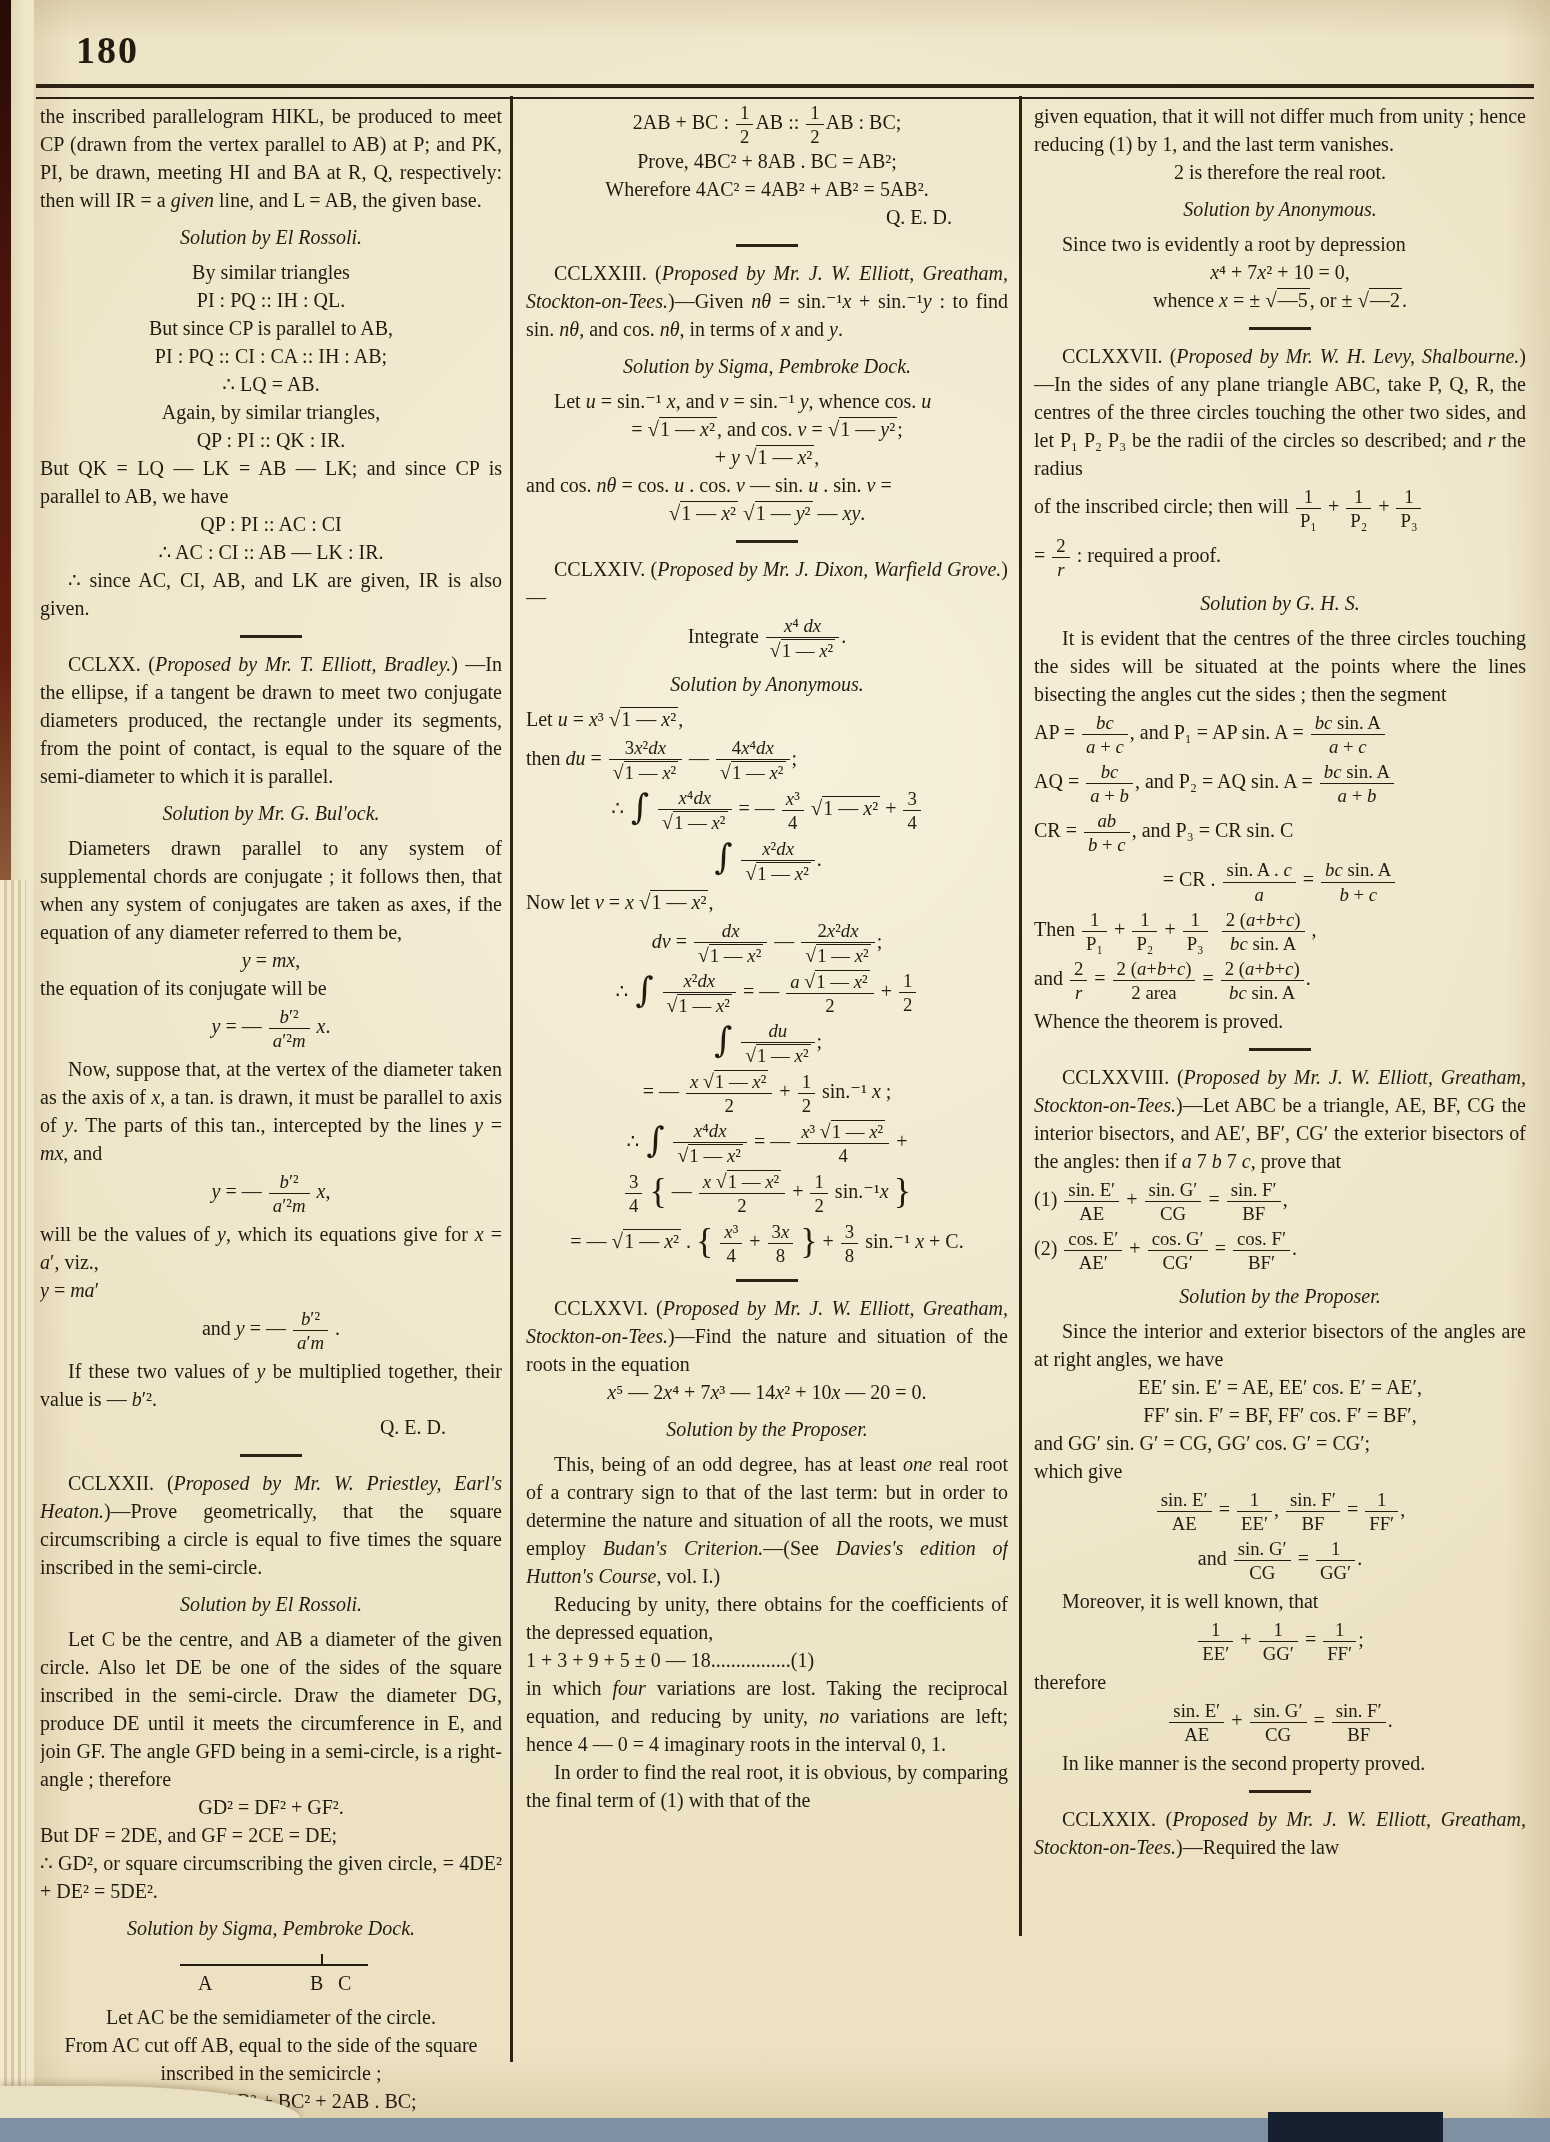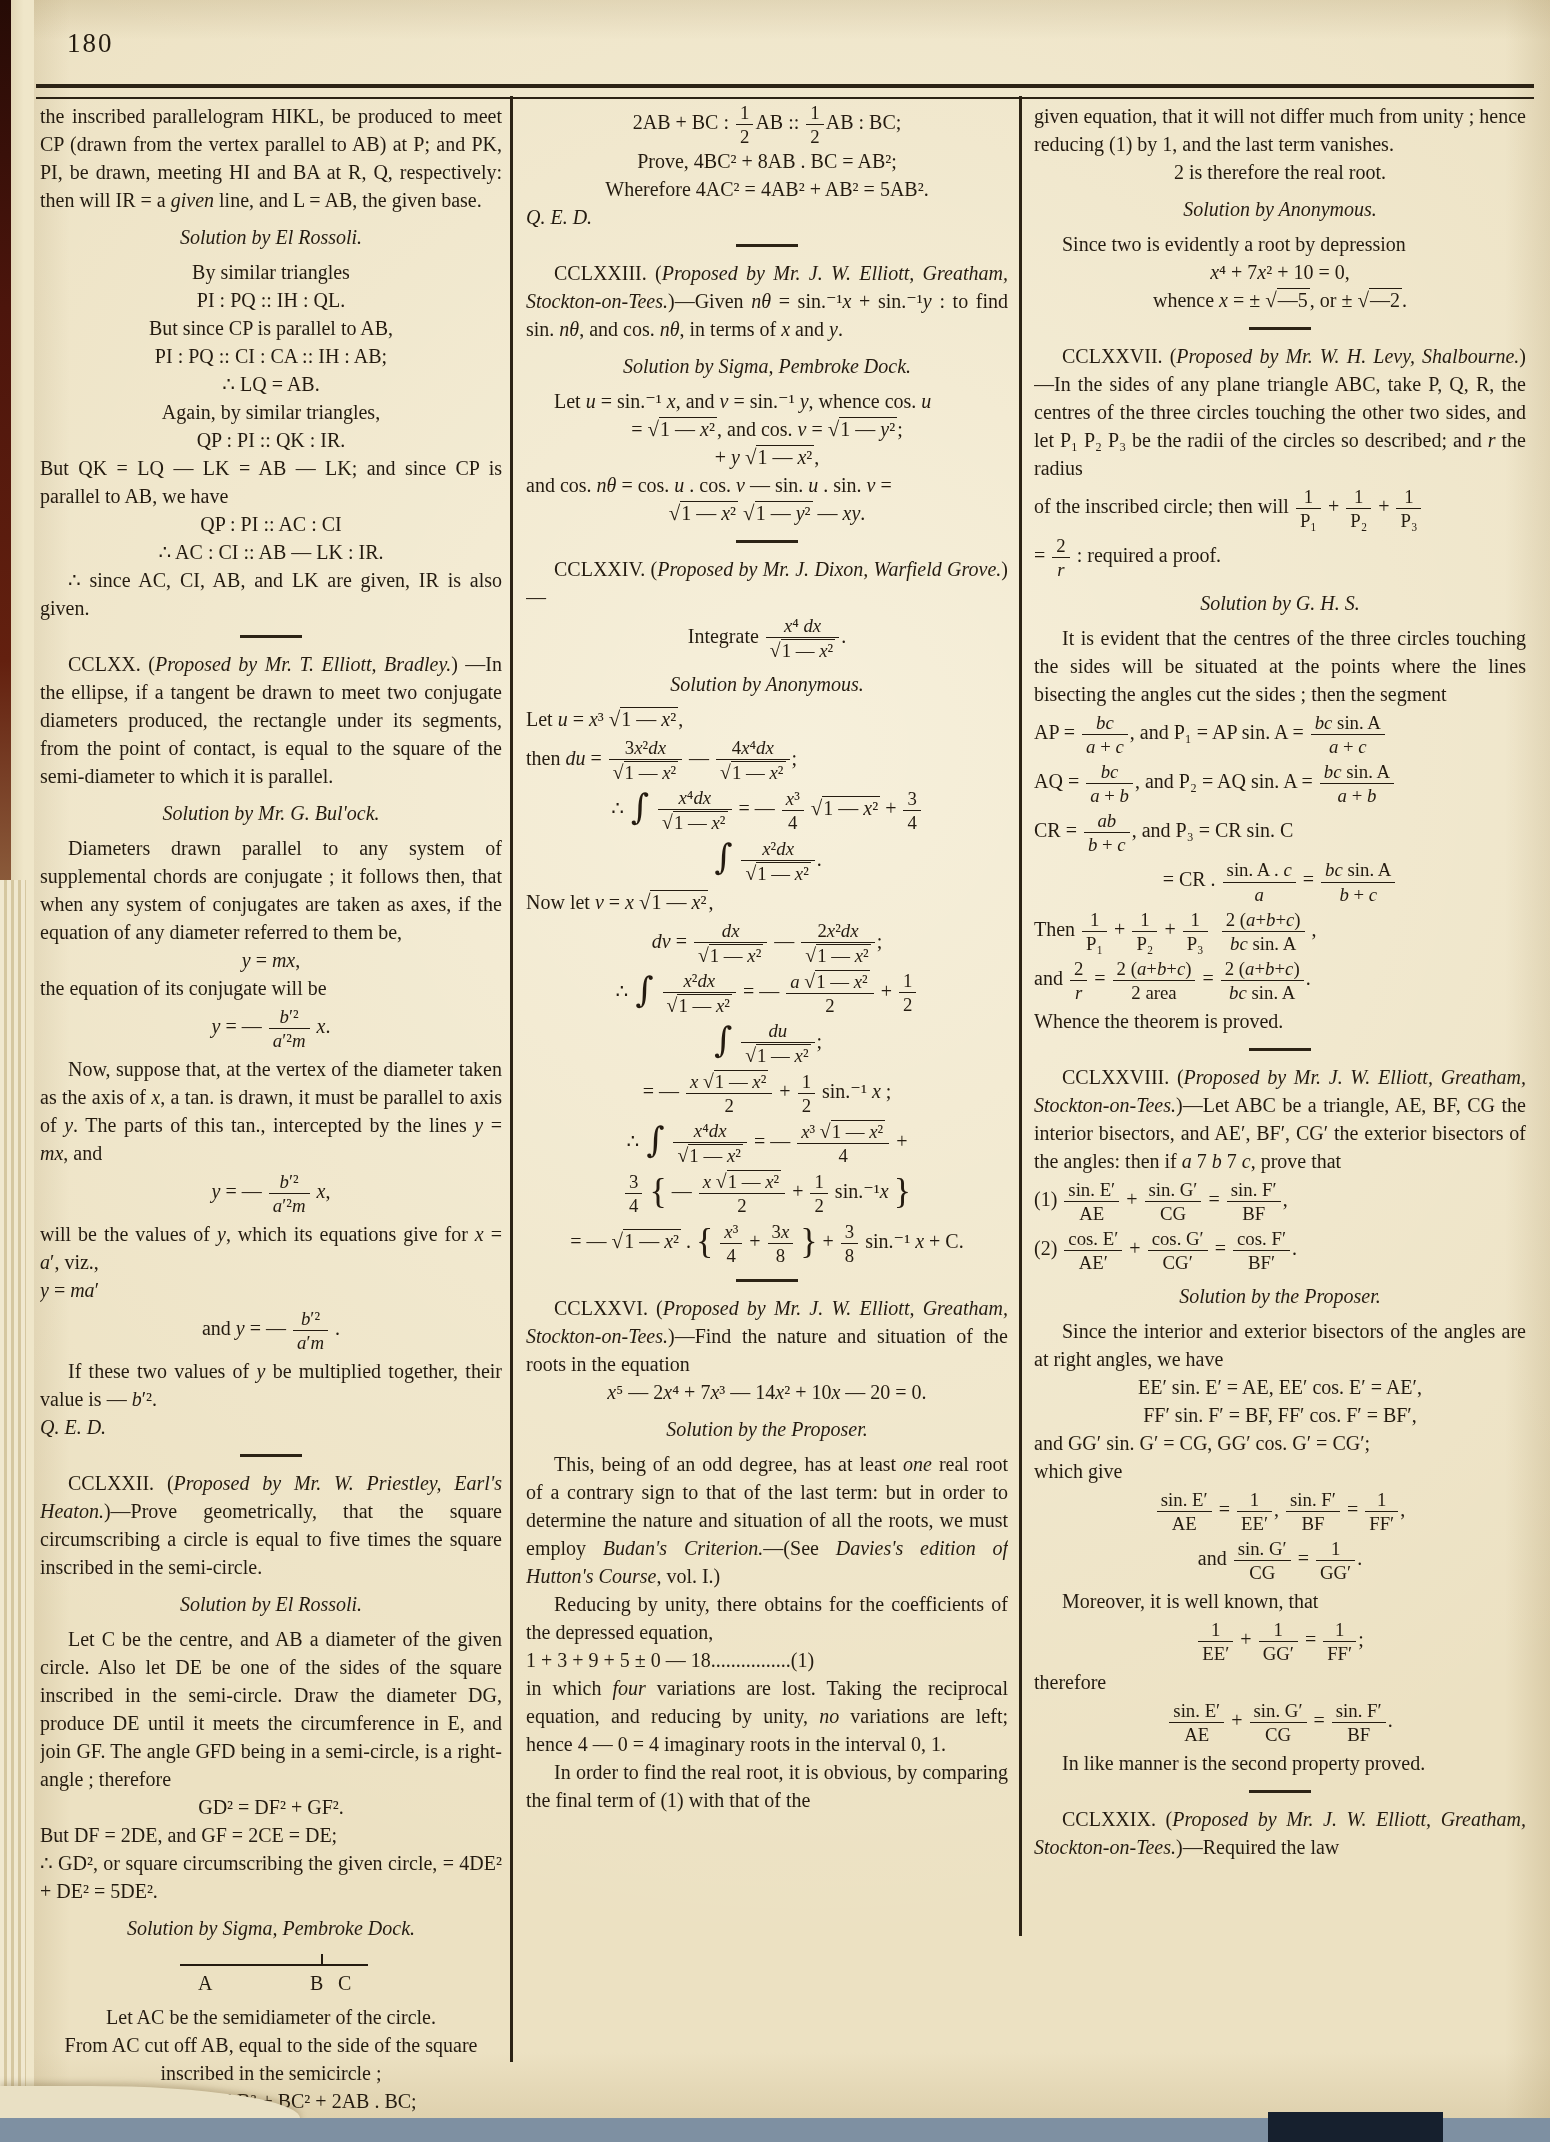--- a/index.html
+++ b/index.html
@@ -19,38 +19,38 @@
     background:linear-gradient(90deg,#d7c9a5,#efe6c9 70%);}
   .spine-dark{position:absolute;left:0;top:0;width:11px;height:880px;
     background:linear-gradient(180deg,#260b06,var(--spine,#4c150c) 35%,#63200f 75%,#8a5a3a);}
   .spine-pages{position:absolute;left:0;top:880px;width:26px;height:1262px;
     background:repeating-linear-gradient(90deg,#f0e8cf 0 4px,#d5c7a0 4px 7px);}
   .bottom-band{position:absolute;left:0;bottom:0;width:1550px;height:24px;background:var(--band,#7e90a2);}
   .bottom-dark{position:absolute;left:1268px;bottom:0;width:175px;height:30px;background:var(--darkpatch,#16202e);}
   .page-curl{position:absolute;left:0;bottom:10px;width:300px;height:46px;background:#e9e0c4;
     border-radius:0 70% 0 0;box-shadow:0 -3px 6px rgba(120,100,60,0.35);}
   
-  .pgnum{position:absolute;left:67px;top:28px;font-size:27px;font-weight:400;letter-spacing:2px;}
+  .pgnum{position:absolute;left:76px;top:28px;font-size:38px;font-weight:700;letter-spacing:2px;}
   .masthead{position:absolute;left:60px;right:160px;top:24px;text-align:center;
     font-size:38px;font-weight:700;letter-spacing:5px;word-spacing:26px;color:#1d150c;}
   .headrule{position:absolute;left:36px;right:16px;top:84px;height:9px;
     border-top:4px solid var(--rule,#2c2315);border-bottom:2px solid var(--rule,#2c2315);}
   
   .col{position:absolute;top:102px;height:2016px;overflow:hidden;font-size:20px;line-height:28px;text-align:justify;}
   #col1{left:40px;width:462px;}
   #col2{left:526px;width:482px;}
   #col3{left:1034px;width:492px;}
   .colrule{position:absolute;top:96px;width:3px;background:var(--rule,#2c2315);}
   #crule1{left:510px;height:1966px;}
   #crule2{left:1019px;height:1840px;}
   
   .b-p{margin:0;}
   .b-pi{text-indent:28px;}
   .b-c,.b-cp{text-align:center;}
-  .b-r{text-align:left;padding-right:56px;font-style:italic;}
+  .b-r{text-align:right;padding-right:56px;}
   .b-i{text-align:center;font-style:italic;margin:9px 0 7px;}
   .b-m{text-align:center;margin:4px 0;}
   .b-ml{text-align:left;margin:4px 0;}
   .b-sep{width:62px;border-top:3px solid var(--rule,#2c2315);margin:13px auto 12px;}
   
   .fr{display:inline-block;vertical-align:middle;text-align:center;line-height:1.12;font-size:0.94em;padding:0 2px;}
   .fr .nu{display:block;padding:0 4px 1px;}
   .fr .de{display:block;border-top:1.5px solid currentColor;padding:1px 4px 0;}
   .sq{white-space:nowrap;}
   .sq .rad{font-size:1.05em;}

